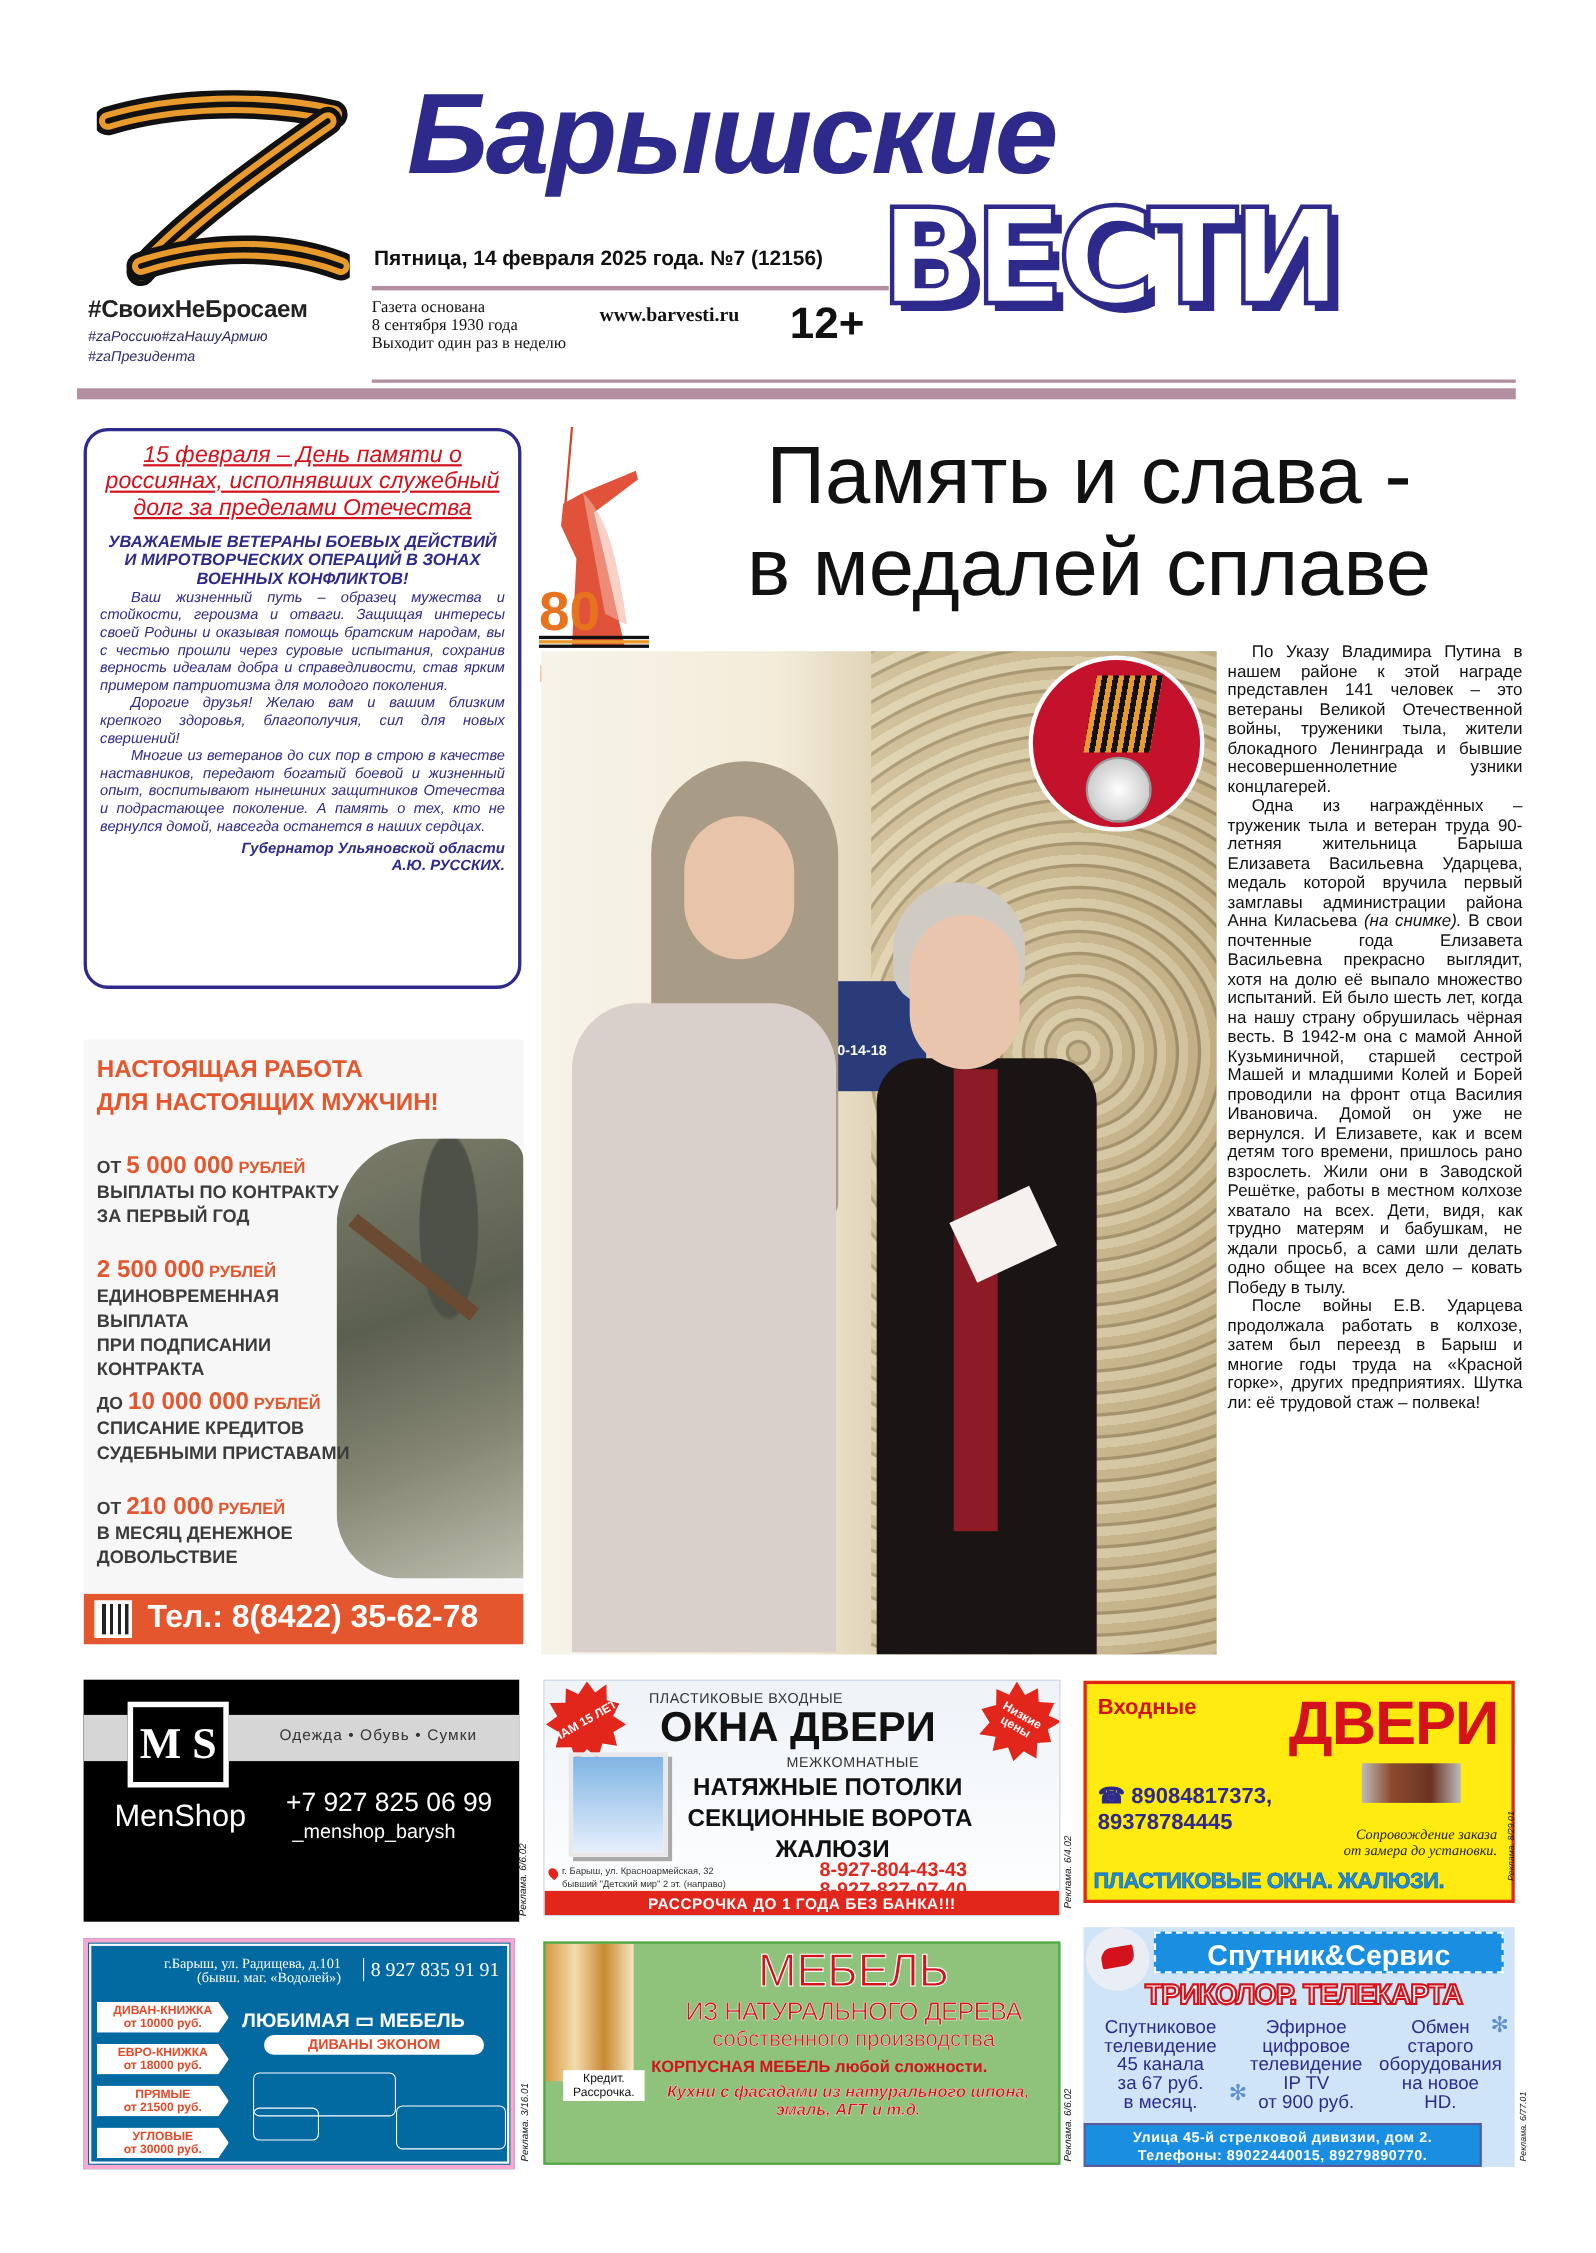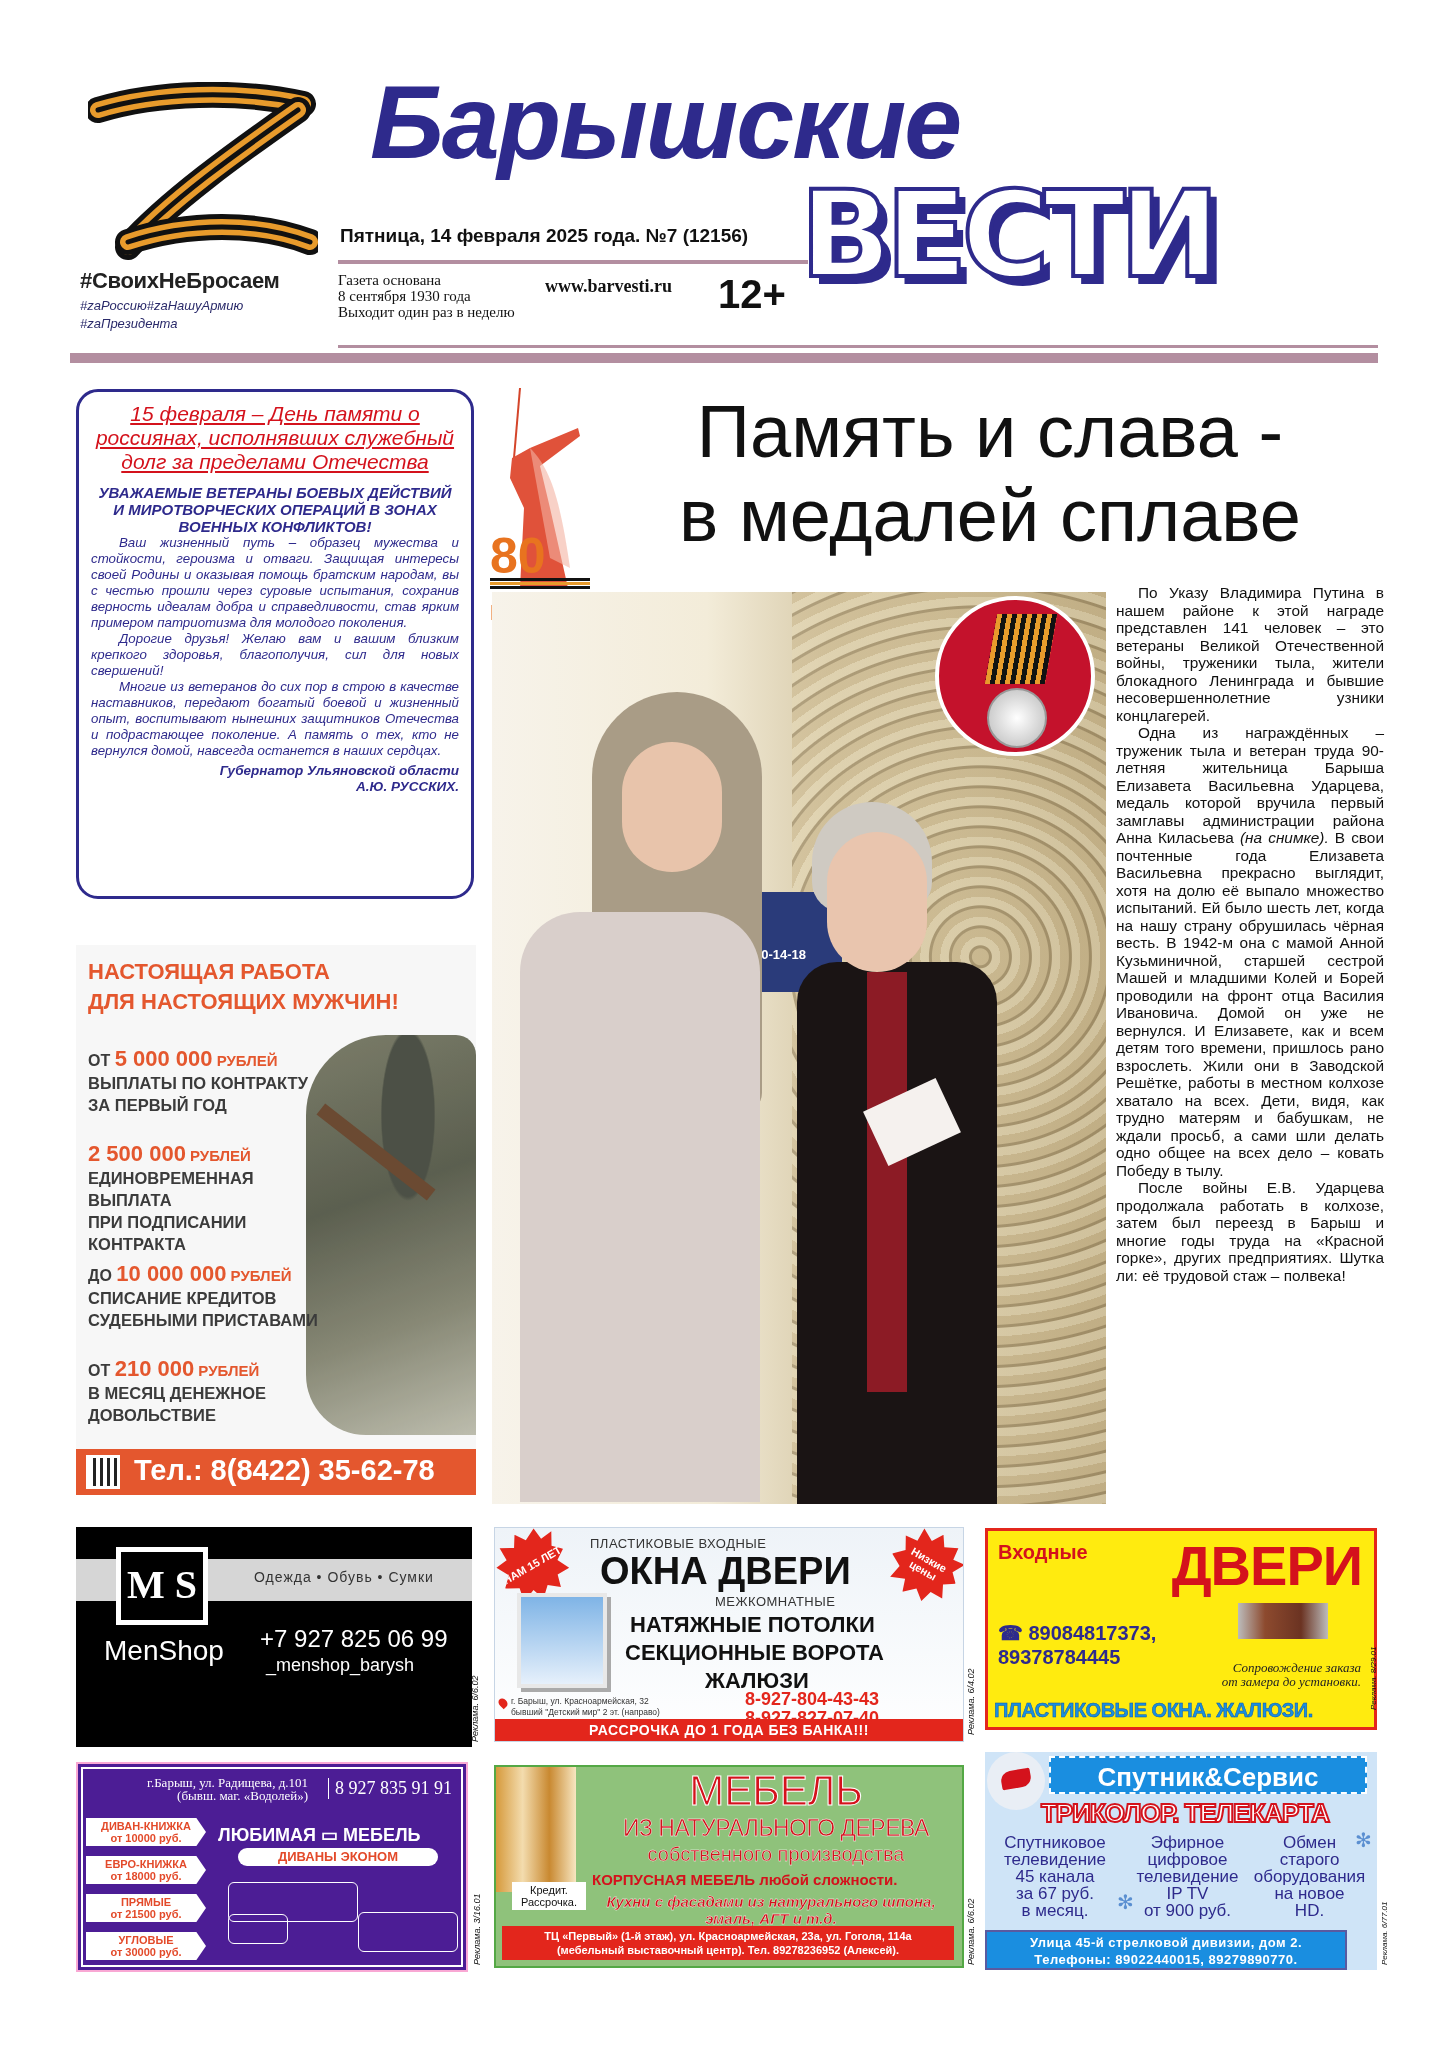--- a/index.html
+++ b/index.html
@@ -102,21 +102,21 @@
   .ok-bar { position: absolute; left: 0; bottom: 0; width: 100%; height: 22px; background: #e3261c; color: #fff; font-weight: bold; font-size: 14px; text-align: center; line-height: 22px; letter-spacing: 0.5px; }
 
   .ad-dveri { left: 985px; top: 1528px; width: 392px; height: 202px; background: #ffeb0f; border: 3px solid #e3261c; }
   .dv-in { position: absolute; left: 10px; top: 10px; color: #d4121c; font-weight: bold; font-size: 20px; }
   .dv-big { position: absolute; right: 12px; top: 2px; color: #d4121c; font-weight: bold; font-size: 56px; letter-spacing: -1px; }
   .dv-door { position: absolute; left: 250px; top: 72px; width: 90px; height: 36px; background: linear-gradient(90deg,#bcbcbc,#8d4a2e 30%,#6b3322 70%,#bcbcbc); }
   .dv-phones { position: absolute; left: 10px; top: 90px; color: #2e2a8c; font-weight: bold; font-size: 20px; line-height: 24px; }
   .dv-note { position: absolute; left: 195px; top: 130px; color: #222; font-family: "Liberation Serif", serif; font-style: italic; font-size: 13px; line-height: 14px; text-align: right; width: 178px; }
   .dv-bottom { position: absolute; left: 6px; top: 168px; color: #1a8ee0; font-weight: bold; font-size: 20px; letter-spacing: -0.5px; -webkit-text-stroke: 0.5px #0d5aa8; }
 
-  .ad-sofa { left: 76px; top: 1762px; width: 392px; height: 210px; background: #4c1d95; border: 2px solid #f9a8d4; outline: 2px solid #fff; outline-offset: -7px; }
+  .ad-sofa { left: 76px; top: 1762px; width: 392px; height: 210px; background: #0369a1; border: 4px solid #f9a8d4; outline: 2px solid #fff; outline-offset: -7px; }
   .sf-addr { position: absolute; left: 20px; top: 12px; width: 210px; text-align: right; color: #fff; font-family: "Liberation Serif", serif; font-size: 13px; line-height: 13px; }
   .sf-phone { position: absolute; left: 250px; top: 14px; color: #fff; font-family: "Liberation Serif", serif; font-size: 18px; border-left: 1px solid #fff; padding-left: 6px; }
   .sf-tag { position: absolute; left: 8px; width: 120px; background: #fff; color: #e34a2a; font-weight: bold; font-size: 11px; line-height: 12px; text-align: center; padding: 2px 0; clip-path: polygon(0 0,92% 0,100% 50%,92% 100%,0 100%); }
   .sf-brand { position: absolute; left: 140px; top: 60px; color: #fff; font-weight: bold; font-size: 18px; }
   .sf-pill { position: absolute; left: 160px; top: 84px; width: 200px; height: 18px; background: #fff; border-radius: 9px; color: #e34a2a; font-weight: bold; font-size: 13px; text-align: center; line-height: 18px; }
   .sf-couch { position: absolute; border: 1.5px solid #fff; border-radius: 6px; }
 
   .ad-mebel { left: 494px; top: 1765px; width: 470px; height: 203px; background: #8fc27b; border: 2px solid #54a845; }
   .mb-photo { position: absolute; left: 0; top: 0; width: 80px; height: 125px; background: linear-gradient(90deg,#d69a3c,#f3dcae,#c98931,#f7e6c1); }
   .mb-credit { position: absolute; left: 16px; top: 115px; width: 74px; background: #fff; color: #111; font-size: 11px; text-align: center; line-height: 12px; padding: 2px 0; }
@@ -341,24 +341,20 @@
   <div class="mb-photo"></div>
   <div class="mb-credit">
     <div>Кредит.</div>
     <div>Рассрочка.</div>
   </div>
   <div class="mb-big">МЕБЕЛЬ</div>
   <div class="mb-sub1">ИЗ НАТУРАЛЬНОГО ДЕРЕВА</div>
   <div class="mb-sub2">собственного производства</div>
   <div class="mb-corp">КОРПУСНАЯ МЕБЕЛЬ любой сложности.</div>
   <div class="mb-kitchen">Кухни с фасадами из натурального шпона, эмаль, АГТ и т.д.</div>
-  <div class="mb-bar">
-    <div>ТЦ «Первый» (1-й этаж), ул. Красноармейская, 23а, ул. Гоголя, 114а</div>
-    <div>(мебельный выставочный центр). Тел. 89278236952 (Алексей).</div>
-  </div>
 </div>
 <div class="rek" style="left:966px; top:1965px">Реклама. 6/6.02</div>
 
 <div class="ad ad-sputnik">
   <div class="sp-logo"></div>
   <div class="sp-head">Спутник&amp;Сервис</div>
   <div class="sp-tri">ТРИКОЛОР. ТЕЛЕКАРТА</div>
   <div class="sp-col" style="left:10px; width:120px">
     <div>Спутниковое</div>
     <div>телевидение</div>

